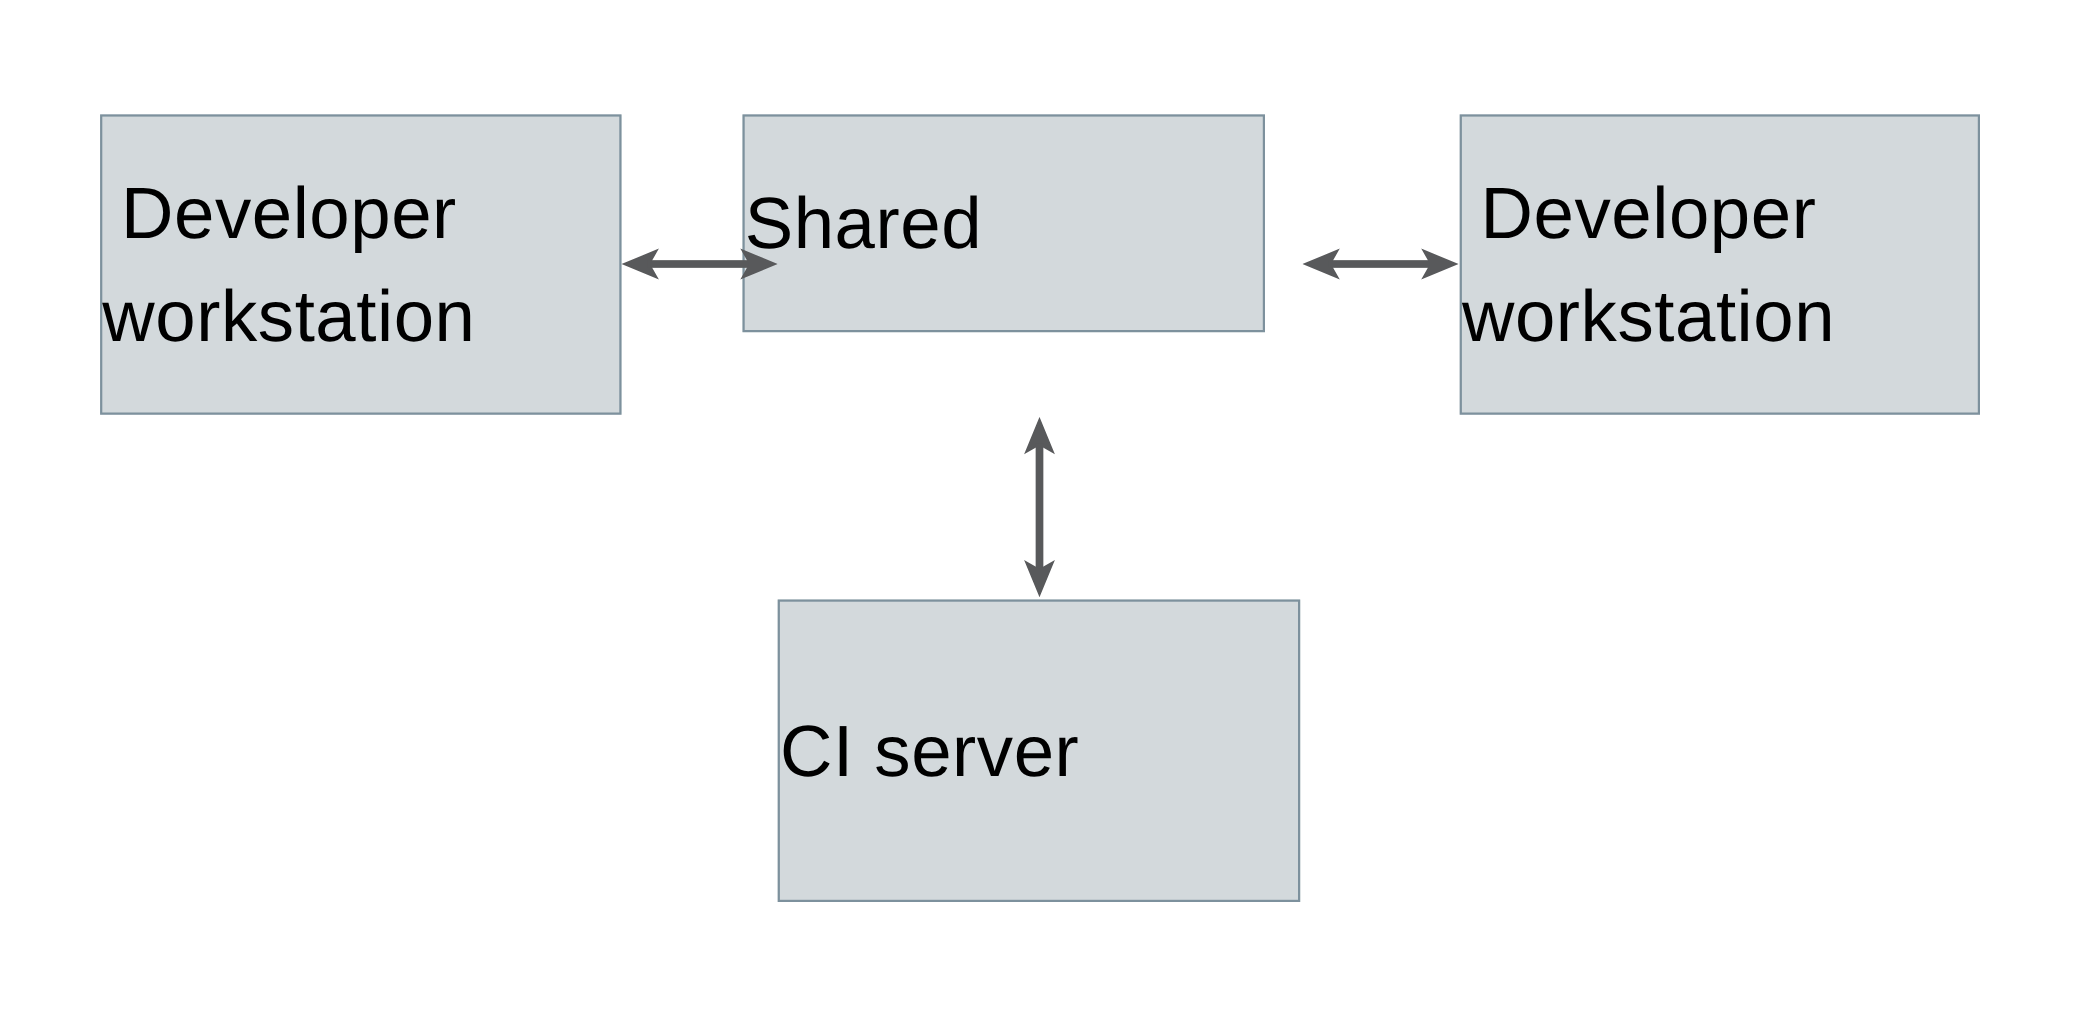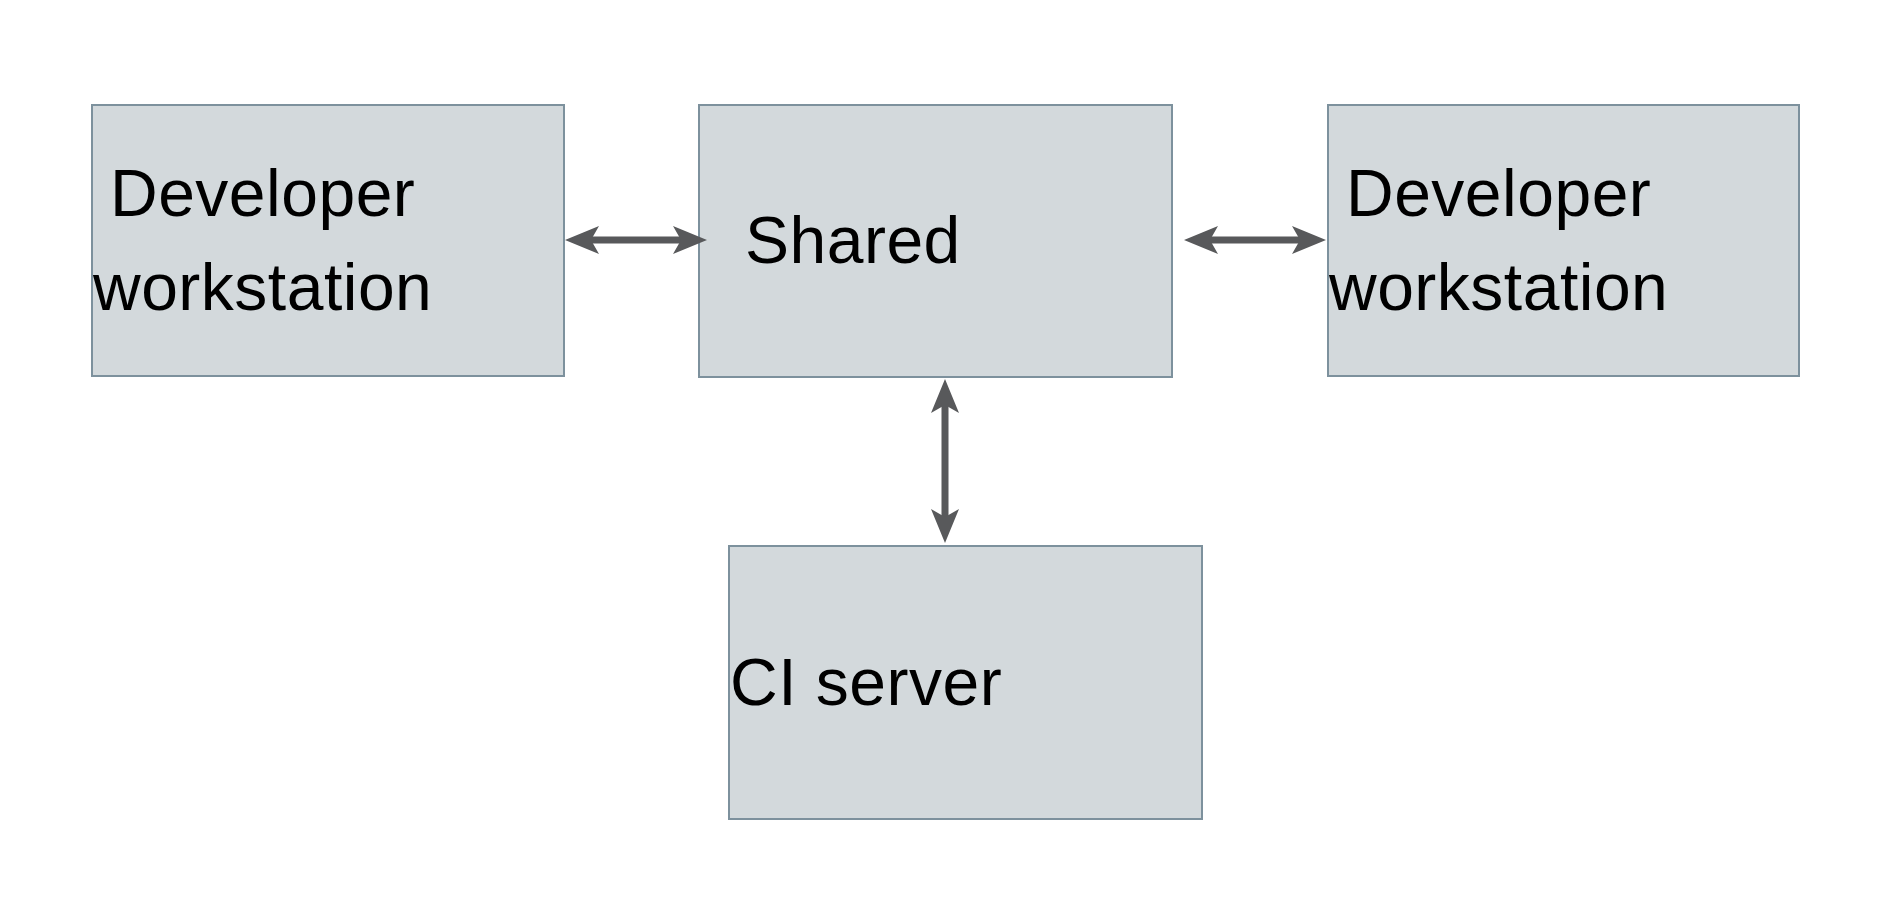--- a/index.html
+++ b/index.html
@@ -31,23 +31,23 @@
     align-items: center;
     justify-content: flex-start;
     text-align: center;
     color: var(--text);
     font-size: 66px;
     line-height: 1.42;
     letter-spacing: 0.5px;
   }
   .node .label .line { display: block; }
   .box-left   { left:  91px; top: 104px; width: 474px; height: 273px; }
-  .box-center { left: 698px; top: 104px; width: 475px; height: 274px; padding-left: 45px; }
+  .box-center { left: 675px; top: 104px; width: 475px; height: 198px; }
   .box-right  { left: 1327px; top: 104px; width: 473px; height: 273px; }
-  .box-ci     { left: 707px; top: 545px; width: 475px; height: 275px; margin-left: 21px; }
+  .box-ci     { left: 707px; top: 545px; width: 475px; height: 275px; }
   .arrow { position: absolute; display: block; }
   .arrow-h1 { left: 565px;  top: 210px; }
   .arrow-h2 { left: 1184px; top: 210px; }
   .arrow-v  { left: 915px;  top: 379px; }
   .arrow-shape { fill: var(--arrow); stroke: none; }
 </style>
 </head>
 <body>
 
 <div class="canvas">

